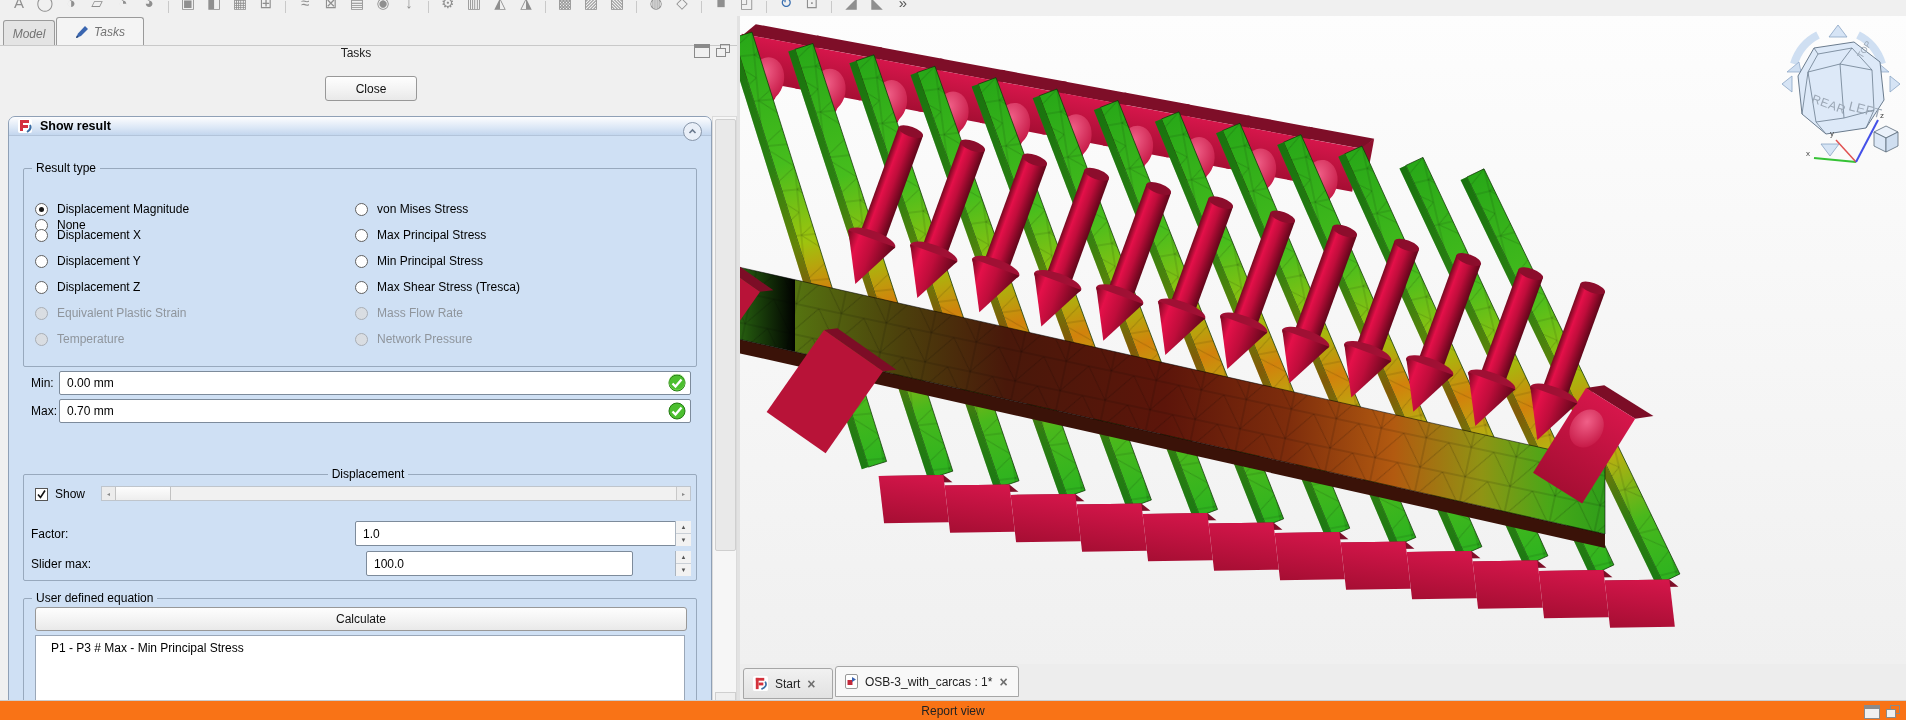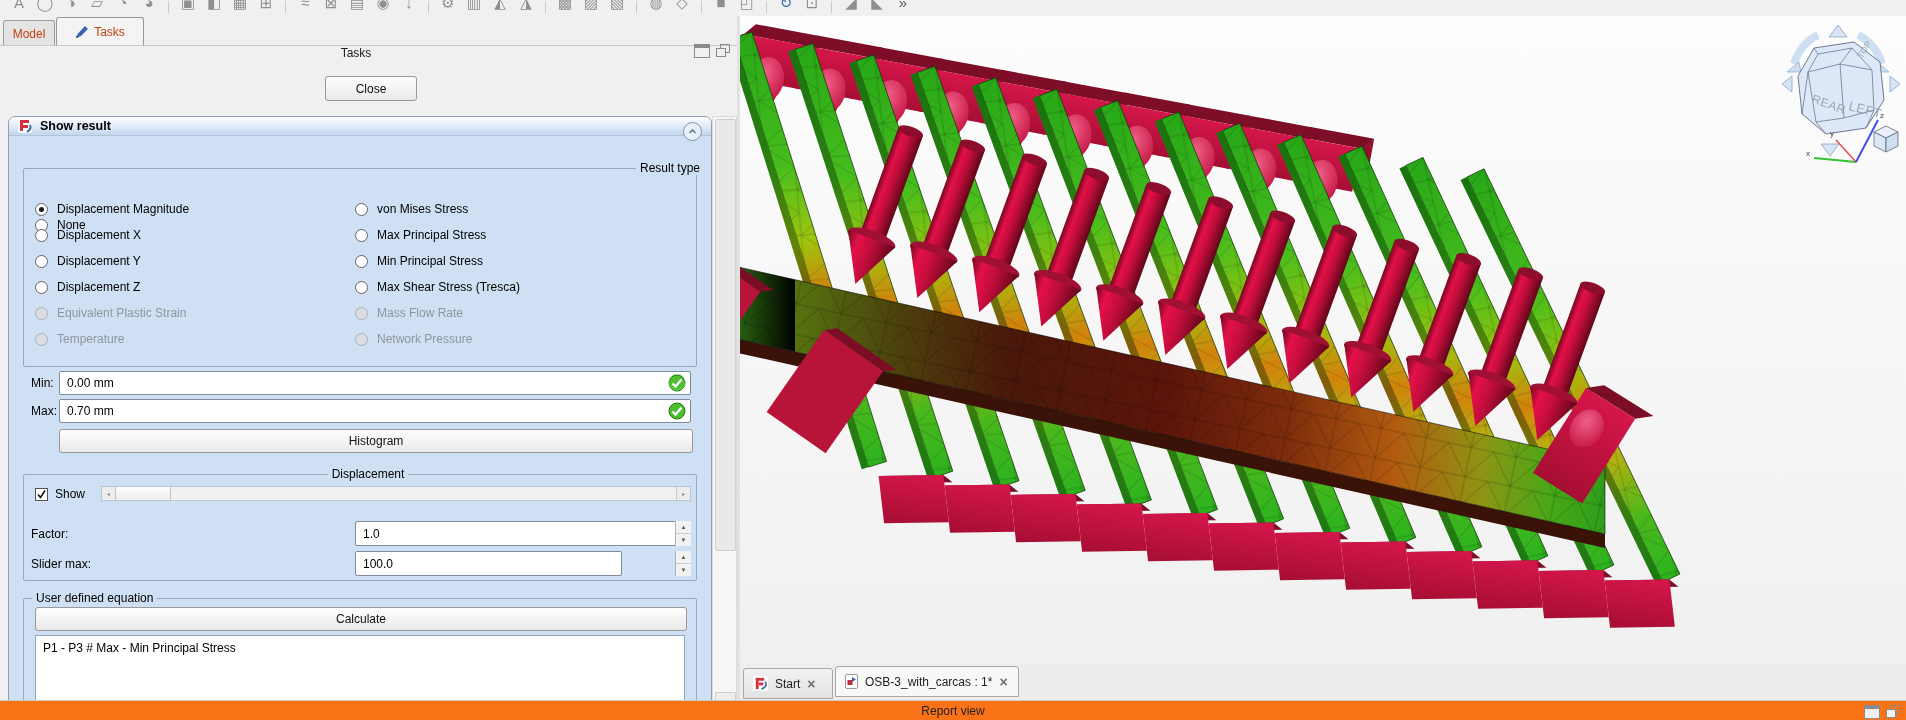--- a/index.html
+++ b/index.html
@@ -14,21 +14,21 @@
   
   #toolbar{left:0;top:0;width:1906px;height:16px;overflow:hidden;background:#f0f0f0;
     border-bottom:1px solid #dcdcdc;display:flex;align-items:flex-start;padding-left:6px;}
   .tb-ic{display:inline-block;width:26px;text-align:center;font-size:15px;line-height:24px;
     margin-top:-9px;color:#8f8f8f;}
   .tb-sep{display:inline-block;width:1px;height:12px;background:#c9c9c9;margin:1px 6px 0 6px;}
 
   
   #panel{left:0;top:16px;width:737px;height:684px;background:#f0f0f0;}
   .ptab{position:absolute;border:1px solid #9a9a9a;border-bottom:none;border-radius:3px 3px 0 0;
-    display:flex;align-items:center;justify-content:center;gap:5px;font-size:12px;color:#c2410c;}
+    display:flex;align-items:center;justify-content:center;gap:5px;font-size:12px;color:#737373;font-style:italic;}
   #tab-model{left:3px;top:4px;width:50px;height:25px;background:#e4e4e4;}
   #tab-tasks{left:56px;top:1px;width:86px;height:28px;background:#f4f4f4;}
   #panel-hline{left:0;top:29px;width:737px;height:1px;background:#c9c9c9;}
   #tasks-title{left:0;top:30px;width:712px;text-align:center;font-size:12px;color:#222;}
   .dockic{position:absolute;width:14px;height:12px;}
   .dock-a{border:1px solid #8a8a8a;background:#f0f0f0;}
   .dock-a::before{content:"";position:absolute;left:0;top:0;width:100%;height:3px;background:#8a8a8a;}
   .dock-b::before{content:"";position:absolute;left:4px;top:0;width:8px;height:7px;border:1px solid #8a8a8a;}
   .dock-b::after{content:"";position:absolute;left:0;top:4px;width:8px;height:7px;border:1px solid #8a8a8a;background:#f0f0f0;}
   .btn{position:absolute;border:1px solid #989898;border-radius:3px;
@@ -59,21 +59,21 @@
     display:flex;flex-direction:column;}
   .spinbtns span{flex:1;display:flex;align-items:center;justify-content:center;font-size:6px;color:#555;background:#f2f2f2;}
   .spinbtns span:first-child{border-bottom:1px solid #c9cfd6;}
   .spinwrap{position:absolute;}
   .cb{position:absolute;width:13px;height:13px;background:#fff;border:1px solid #555;box-sizing:border-box;}
   .slider{position:absolute;background:#f1f1f1;border:1px solid #bfc5cc;box-sizing:border-box;display:flex;}
   .sl-btn{width:13px;height:100%;background:#ececec;display:flex;align-items:center;justify-content:center;
     font-size:6px;color:#8a8a8a;}
   .sl-thumb{width:54px;height:100%;background:linear-gradient(#fdfdfd,#eee);border-left:1px solid #c2c2c2;border-right:1px solid #c2c2c2;}
   .sl-track{flex:1;}
-  #equation-box{position:absolute;background:#fff;border:1px solid #9aa7b8;font-size:12px;padding:5px 7px;box-sizing:border-box;}
+  #equation-box{position:absolute;background:#fff;border:1px solid #9aa7b8;font-size:12px;padding:5px 15px;box-sizing:border-box;}
 
   
   #vscroll{left:712px;top:116px;width:25px;height:584px;background:#f6f6f6;border:1px solid #dadada;box-sizing:border-box;}
   #vscroll-thumb{position:absolute;left:2px;top:2px;width:19px;height:430px;background:#e9e9e9;border:1px solid #cfcfcf;border-radius:2px;}
   #vscroll-down{position:absolute;left:2px;bottom:3px;width:19px;height:18px;background:#efefef;border:1px solid #cfcfcf;
     display:flex;align-items:center;justify-content:center;font-size:7px;color:#777;}
   #splitter{left:737px;top:16px;width:3px;height:684px;background:#e2e2e2;}
 
   
   #viewport{left:740px;top:16px;width:1166px;height:648px;background:linear-gradient(#fdfdfd,#f0f0f0);overflow:hidden;}
@@ -168,21 +168,21 @@
         <path d="M13 7 q2 4 -3 7" stroke="#3b6ea5" stroke-width="2" fill="none"></path>
       </svg>
       <span>Show result</span>
       <div id="collapse-btn">
         <svg width="13" height="13" viewBox="0 0 13 13">
             <path d="M3.5 8 L6.5 5 L9.5 8" stroke="#6b7a8e" stroke-width="1.6" fill="none"></path>
           </svg>
       </div>
     </div>
 
-    <fieldset class="grp" style="left:14px;top:44px;width:672px;height:204px;text-align:right;">
+    <fieldset class="grp" style="left:14px;top:44px;width:672px;height:204px;">
       <legend>Result type</legend>
     </fieldset>
 
     <div class="rrow" style="left:26px;top:59px;margin-top:42px;">
       <span class="rad"></span>
       <span class="rlbl">None</span>
     </div>
     <div class="rrow" style="left:26px;top:85px;">
       <span class="rad sel"></span>
       <span class="rlbl">Displacement Magnitude</span>
@@ -240,23 +240,20 @@
       <circle cx="9" cy="9" r="8" fill="none" stroke="#85dd62" stroke-width="1" opacity="0.6" transform="translate(0,-1)"></circle>
       <path d="M4.5 9.5 L7.5 12.5 L13.5 5.5" stroke="#fff" stroke-width="2.3" fill="none"></path>
     </svg>
     <span class="fld-label" style="left:22px;top:287px;">Max:</span>
     <input class="tinput" style="left: 50px; top: 282px; width: 632px; height: 24px;" value="0.70 mm">
     <svg class="okmark" style="left:659px;top:285px;" viewBox="0 0 18 18">
       <circle cx="9" cy="9" r="8" fill="#4cbf2f" stroke="#237a12"></circle>
       <path d="M4.5 9.5 L7.5 12.5 L13.5 5.5" stroke="#fff" stroke-width="2.3" fill="none"></path>
     </svg>
 
-    <div class="btn" style="left:50px;top:312px;width:632px;height:22px;">
-      <span>Histogram</span>
-    </div>
 
     <fieldset class="grp" style="left:14px;top:350px;width:672px;height:112px;text-align:center;">
       <legend>Displacement</legend>
     </fieldset>
     <span class="cb" style="left:26px;top:371px;">
       <svg width="11" height="11" viewBox="0 0 11 11">
           <path d="M2 5.5 L4.5 8.5 L9 1.5" stroke="#111" stroke-width="1.6" fill="none"></path>
         </svg>
     </span>
     <span class="fld-label" style="left:46px;top:370px;">Show</span>
@@ -271,21 +268,21 @@
     <div class="spinwrap" style="left:346px;top:404px;width:336px;height:25px;">
       <input class="tinput spin" style="left: 0px; top: 0px; width: 336px; height: 25px;" value="1.0">
       <div class="spinbtns">
           <span>▲</span>
           <span>▼</span>
         </div>
     </div>
 
     <span class="fld-label" style="left:22px;top:440px;">Slider max:</span>
     <div class="spinwrap" style="left:346px;top:434px;width:336px;height:25px;">
-      <input class="tinput spin" style="left: 0px; top: 0px; width: 267px; height: 25px;" value="100.0">
+      <input class="tinput spin" style="left: 11px; top: 0px; width: 267px; height: 25px;" value="100.0">
       <div class="spinbtns">
           <span>▲</span>
           <span>▼</span>
         </div>
     </div>
 
     <fieldset class="grp" style="left:14px;top:474px;width:672px;height:124px;">
       <legend>User defined equation</legend>
     </fieldset>
     <div class="btn" style="left:26px;top:490px;width:650px;height:22px;">

